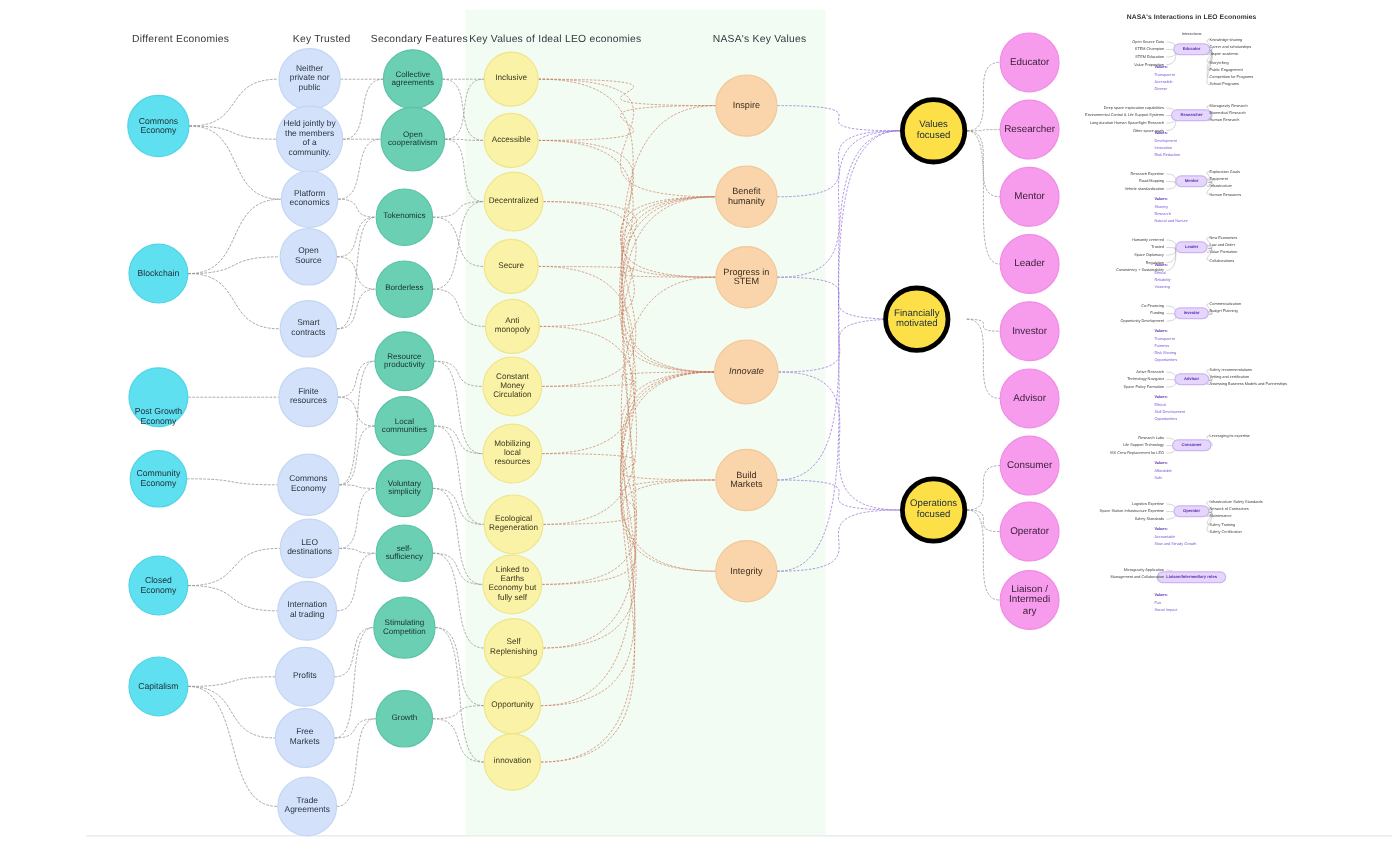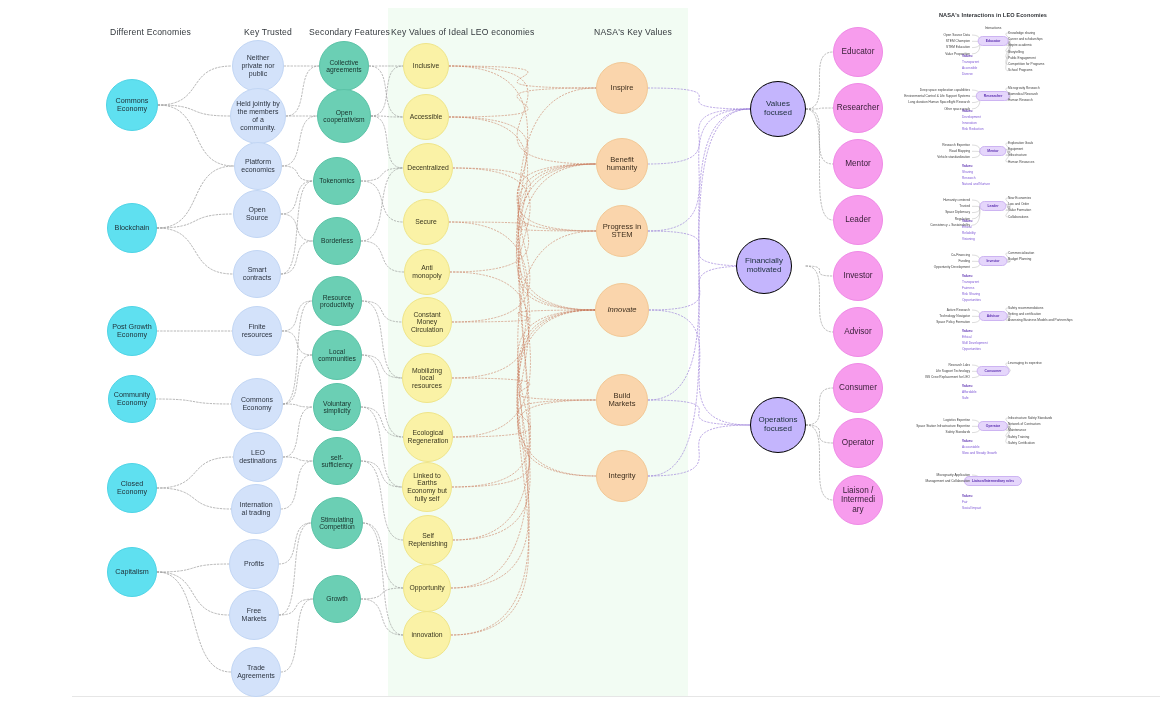--- a/index.html
+++ b/index.html
@@ -13,21 +13,21 @@
   .colhead{position:absolute;font-size:8.6px;font-weight:normal;color:#33383d;letter-spacing:.2px;white-space:nowrap;}
   .node{position:absolute;display:flex;align-items:center;justify-content:center;text-align:center;
         border-radius:50%;box-sizing:border-box;line-height:1.12;}
   .node span{display:block;padding:0 4px;}
   .n-cyan{background:#5fe0f0;border:1px solid #4fd4e6;color:#20323a;}
   .n-blue{background:#d3e2fa;border:1px solid #c2d6f4;color:#2c3440;}
   .n-green{background:#6bcfb4;border:1px solid #5bc3a7;color:#17302a;}
   .n-yellow{background:#faf2a6;border:1px solid #efe589;color:#3a3720;}
   .n-orange{background:#fad5ac;border:1px solid #f3c housekeeping;color:#3d2e1d;}
   .n-orange{background:#fad5ac;border:1px solid #f2c896;color:#3d2e1d;justify-content:center;}
-  .n-lblue{background:#c4b5fd;border:1px solid #000000;color:#203240;}
+  .n-lblue{background:#fde047;border:4px solid #000000;color:#203240;}
   .n-pink{background:#f79ced;border:1px solid #ef8ae6;color:#3a2039;}
   
   #inset{position:absolute;left:900px;top:8px;width:186px;height:492px;}
   #inset-title{position:absolute;left:0;top:4px;width:186px;text-align:center;
                font-size:5.6px;font-weight:bold;color:#2c2f33;letter-spacing:.1px;}
   .mini{position:absolute;width:186px;height:64px;}
   .mini .hub{position:absolute;left:50%;top:14px;transform:translateX(-50%);
              background:#e5d6fb;border:1px solid #cdb4f2;border-radius:9px;
              padding:2px 7px;font-size:3.4px;font-weight:bold;color:#5b2fb0;white-space:nowrap;}
   .mini .cap{position:absolute;left:50%;top:4px;transform:translateX(-50%);
@@ -156,21 +156,21 @@
   <div class="colhead" style="left:391px;top:27px">Key Values of Ideal LEO economies</div>
   <div class="colhead" style="left:594px;top:27px">NASA's Key Values</div>
 
   <div id="nodes-layer">
       <div class="node n-cyan" style="left: 106px; top: 79px; width: 52px; height: 52px; font-size: 7.2px;">
         <span>Commons Economy</span>
       </div>
       <div class="node n-cyan" style="left: 107px; top: 203px; width: 50px; height: 50px; font-size: 7.2px;">
         <span>Blockchain</span>
       </div>
-      <div class="node n-cyan" style="left: 107px; top: 306px; width: 50px; height: 50px; font-size: 7.2px;">
+      <div class="node n-cyan" style="left: 107px; top: 306px; width: 50px; height: 50px; font-size: 7.2px; align-items: flex-end;">
         <span>Post Growth Economy</span>
       </div>
       <div class="node n-cyan" style="left: 108px; top: 375px; width: 48px; height: 48px; font-size: 7.2px;">
         <span>Community Economy</span>
       </div>
       <div class="node n-cyan" style="left: 107px; top: 463px; width: 50px; height: 50px; font-size: 7.2px;">
         <span>Closed Economy</span>
       </div>
       <div class="node n-cyan" style="left: 107px; top: 547px; width: 50px; height: 50px; font-size: 7.2px;">
         <span>Capitalism</span>

